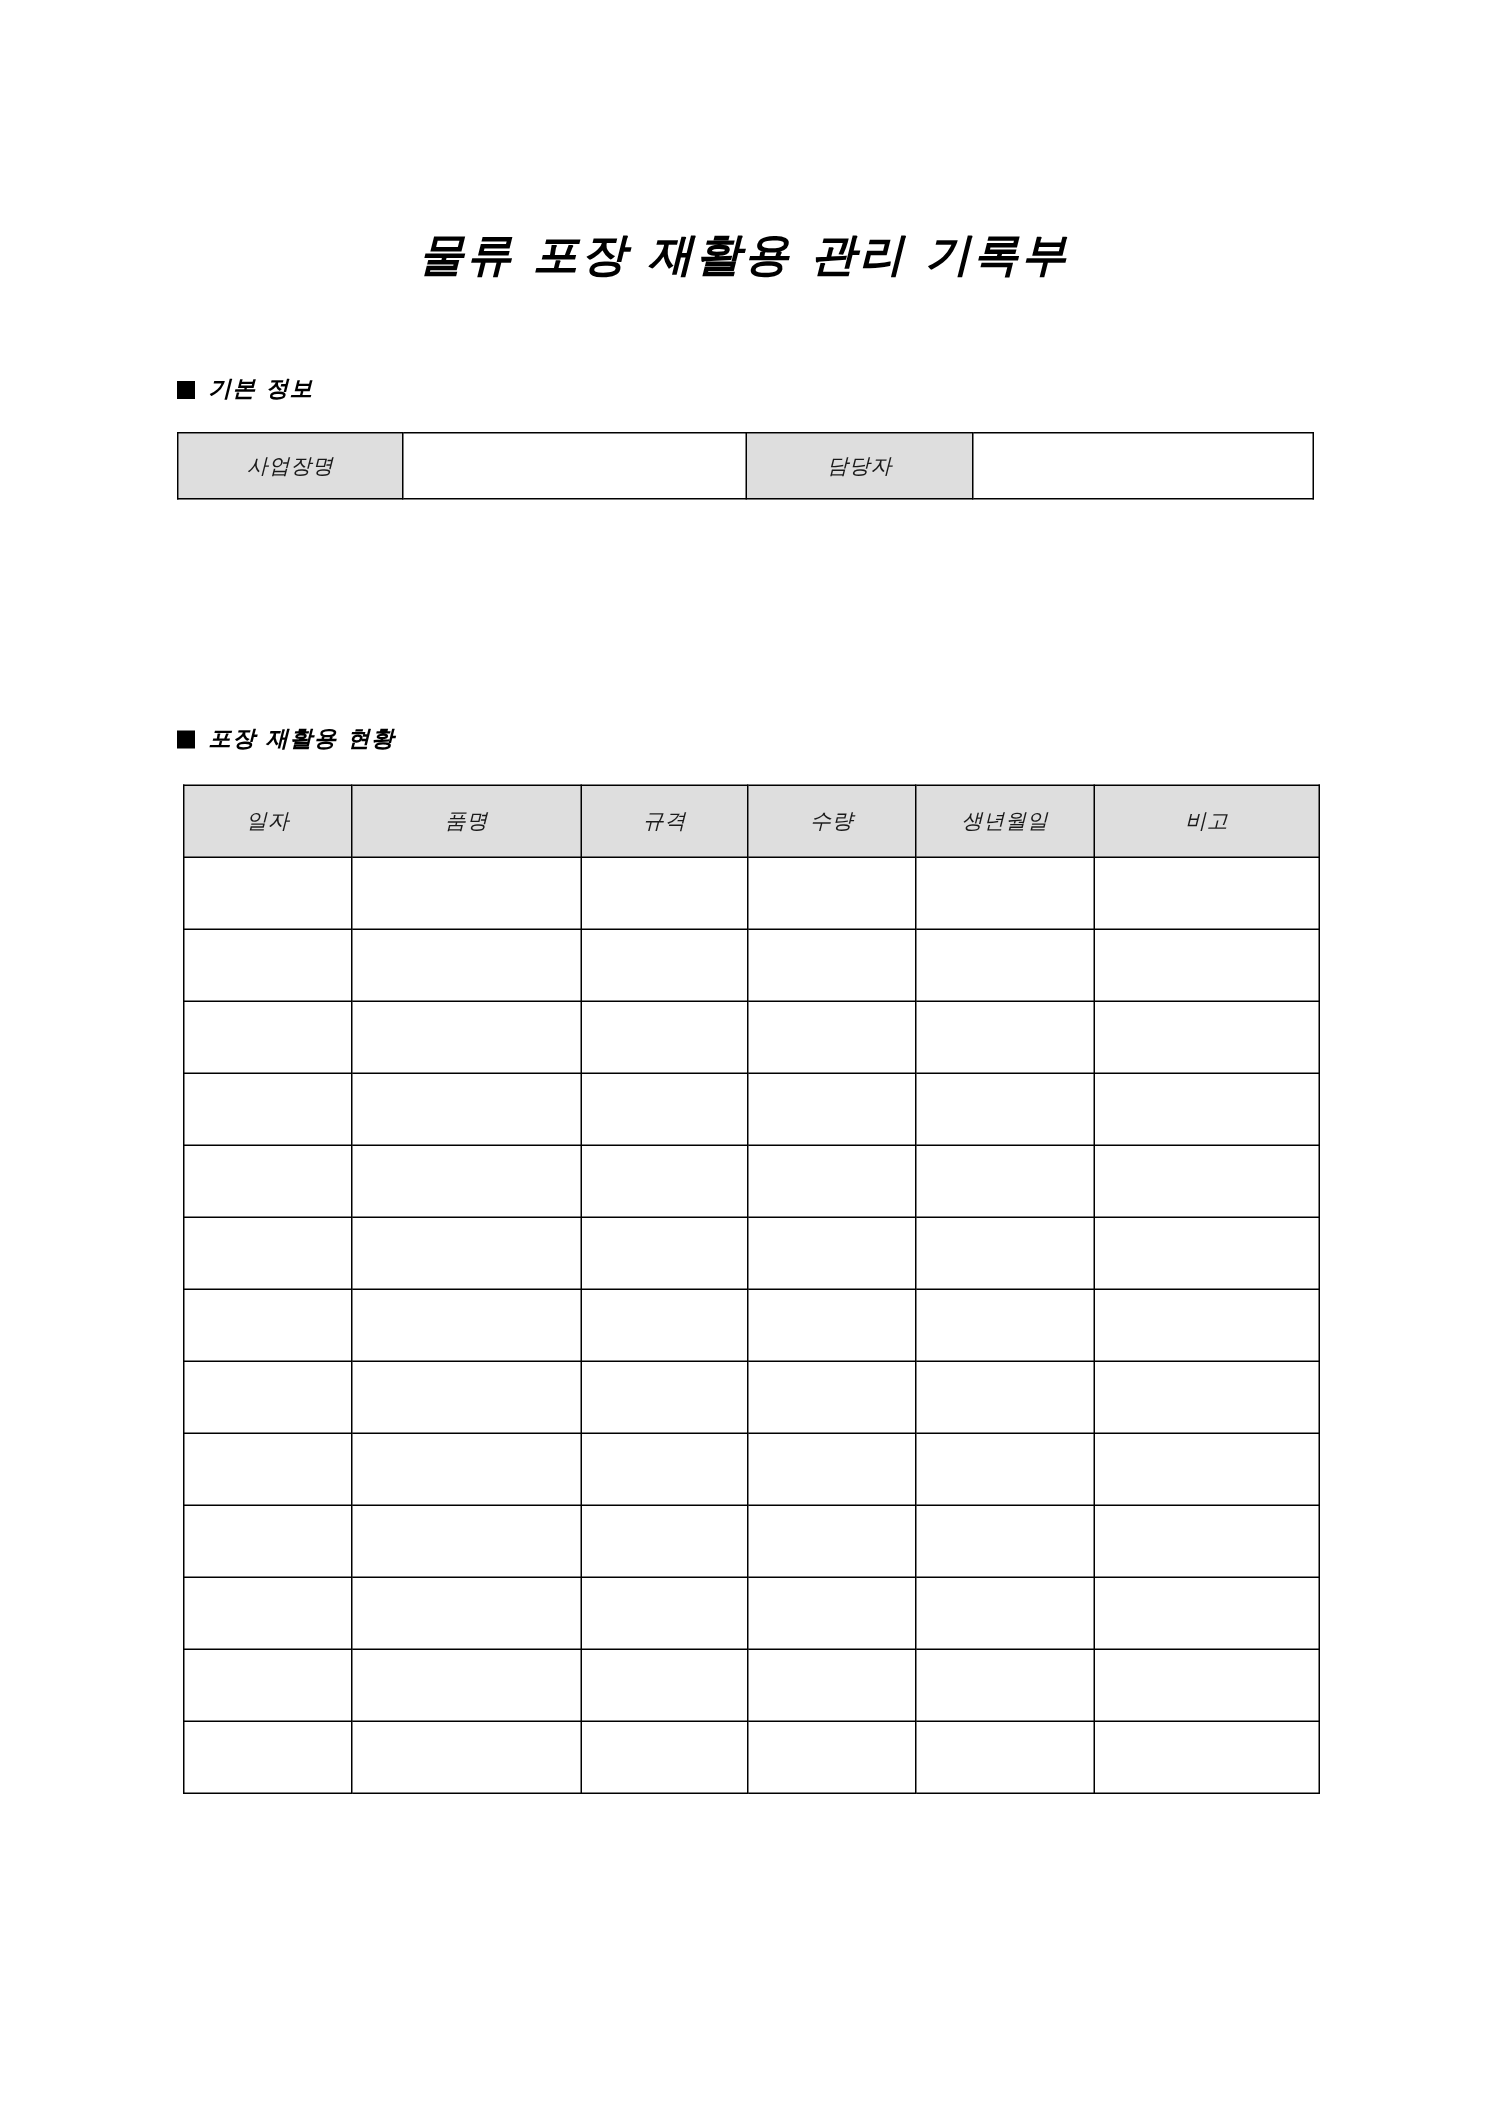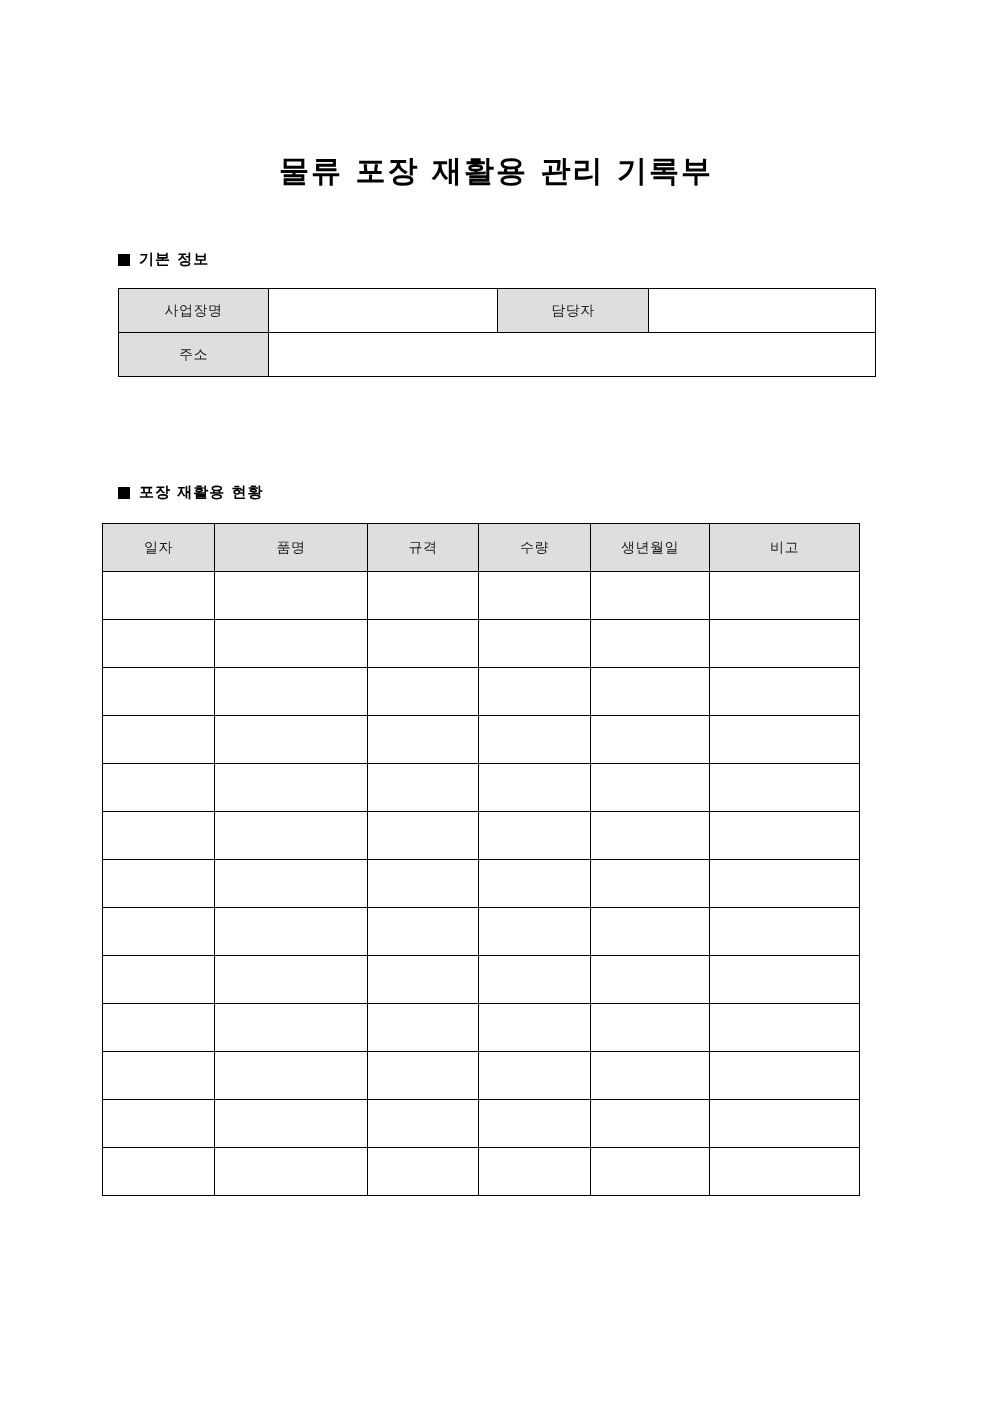--- a/index.html
+++ b/index.html
@@ -16,20 +16,21 @@
     -webkit-font-smoothing: none;
     position: relative;
     overflow: hidden;
   }
 
   .page {
     position: relative;
     width: 992px;
     height: 1013px;
     box-sizing: border-box;
+    font-style: italic;
   }
 
   
   .doc-title {
     position: absolute;
     left: 0;
     top: 132px;
     width: 992px;
     text-align: center;
     font-size: 30px;
@@ -93,21 +94,21 @@
     top: 288px;
     width: 757px;
   }
   #basic-info-table tr { height: 43px; }
   #basic-info-table td { height: 43px; }
   #basic-info-table td.label-cell { font-size: 14px; }
   #basic-info-table td.value-cell { background: #ffffff; }
 
   
   #recycling-status-table {
-    left: 102px;
+    left: 122px;
     top: 523px;
     width: 757px;
   }
   #recycling-status-table th.col-head {
     height: 47px;
     font-size: 14px;
   }
   #recycling-status-table td.data-cell {
     height: 47px;
     background: #ffffff;
@@ -131,24 +132,20 @@
       <col style="width:229px">
       <col style="width:151px">
       <col style="width:227px">
     </colgroup>
     <tbody>
       <tr>
         <td class="label-cell">사업장명</td>
         <td class="value-cell"></td>
         <td class="label-cell">담당자</td>
         <td class="value-cell"></td>
-      </tr>
-      <tr>
-        <td class="label-cell">주소</td>
-        <td class="value-cell" colspan="3"></td>
       </tr>
     </tbody>
   </table>
 
   <div class="section-head" id="section-recycling-status">
     <span class="bullet"></span>
     <span>포장 재활용 현황</span>
   </div>
 
   <table class="form-table" id="recycling-status-table">

